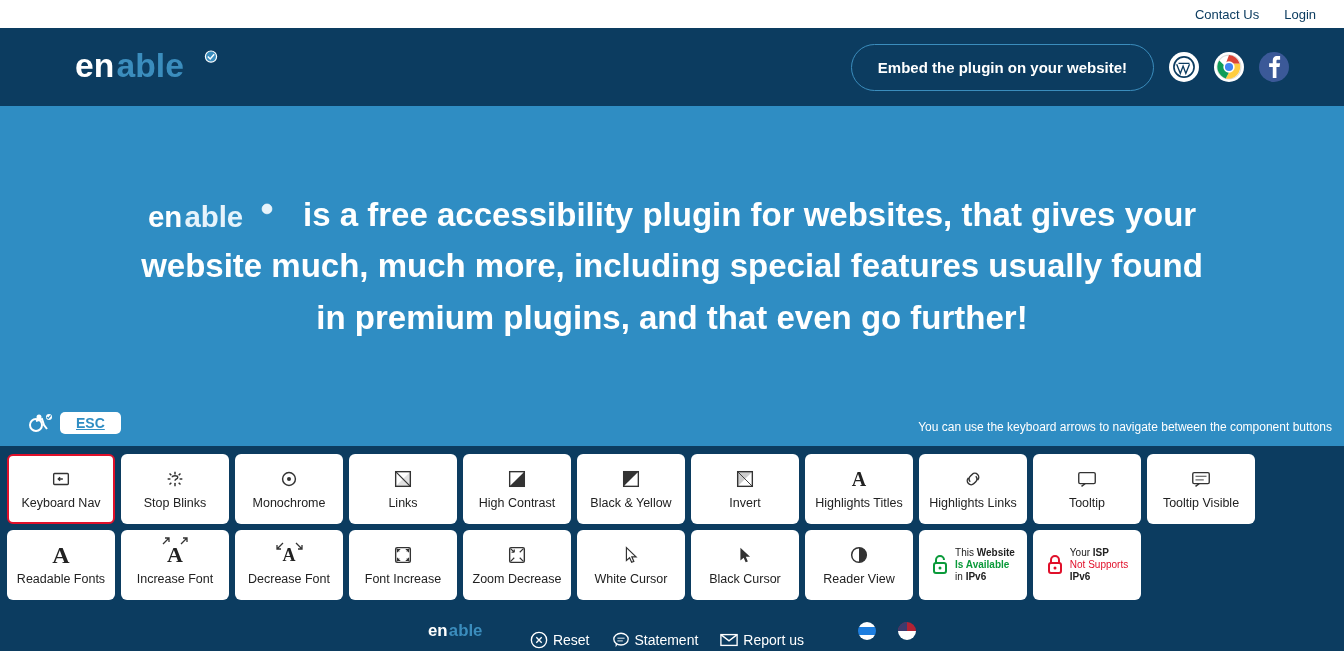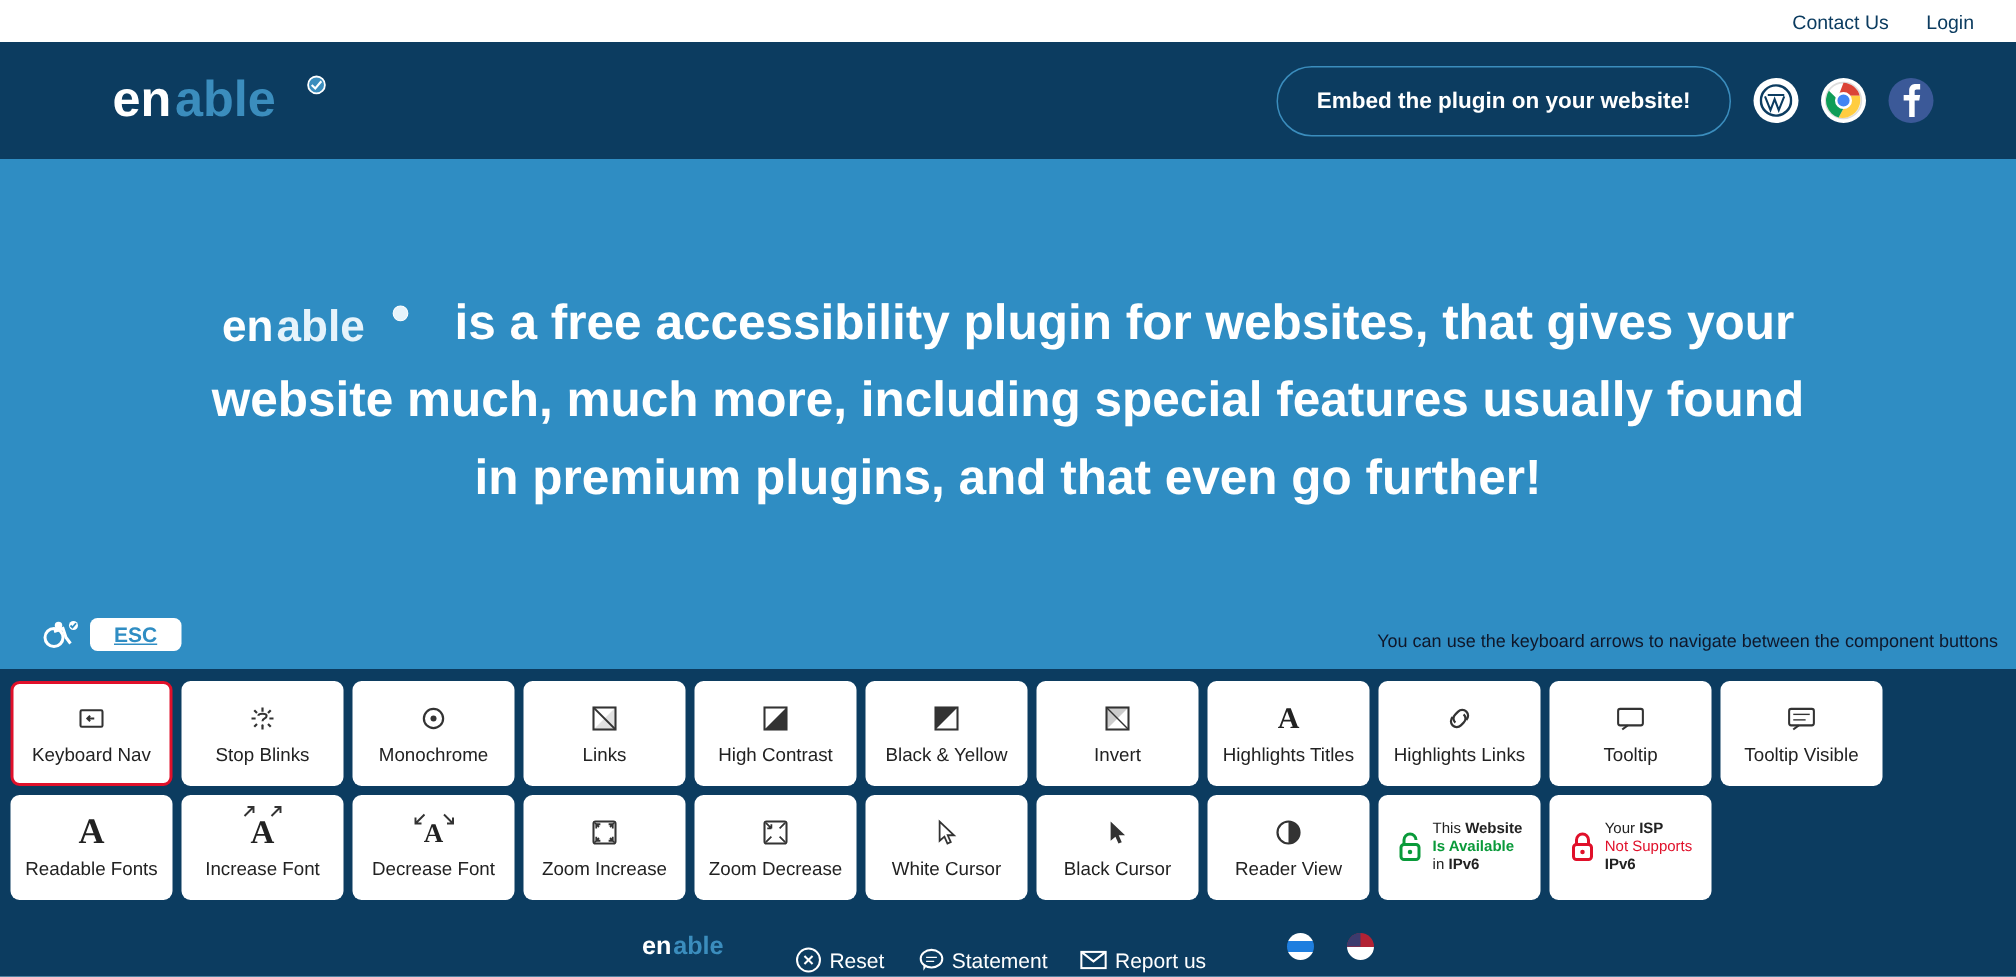--- a/index.html
+++ b/index.html
@@ -81,21 +81,21 @@
 .hero-logo {
   display: inline-block;
   vertical-align: middle;
   height: 36px;
   margin-right: 6px;
 }
 .hint {
   position: absolute;
   right: 12px;
   bottom: 12px;
-  color: #0f172a;
+  color: #ffffff;
   font-size: 12px;
 }
 .esc-area {
   position: absolute;
   left: 28px;
   bottom: 12px;
   display: flex;
   align-items: center;
   gap: 8px;
 }
@@ -384,21 +384,21 @@
         </div>
         <div>Decrease Font</div>
       </div>
       <div class="tile">
         <div class="ico">
           <svg width="22" height="22" viewBox="0 0 24 24">
             <rect x="4" y="4" width="16" height="16" rx="1.5" fill="none" stroke="#333" stroke-width="1.5"></rect>
             <path d="M8 8 l-3 -3 M16 8 l3 -3 M8 16 l-3 3 M16 16 l3 3 M6 6 h3 M6 6 v3 M18 6 h-3 M18 6 v3 M6 18 h3 M6 18 v-3 M18 18 h-3 M18 18 v-3" stroke="#333" stroke-width="1.3" fill="none"></path>
           </svg>
         </div>
-        <div>Zoom Increase</div>
+        <div>Font Increase</div>
       </div>
       <div class="tile">
         <div class="ico">
           <svg width="22" height="22" viewBox="0 0 24 24">
             <rect x="4" y="4" width="16" height="16" rx="1.5" fill="none" stroke="#333" stroke-width="1.5"></rect>
             <path d="M9 9 l-4 -4 M9 9 h-3 M9 9 v-3 M15 9 l4 -4 M15 15 l4 4 M9 15 l-4 4" stroke="#333" stroke-width="1.3" fill="none"></path>
           </svg>
         </div>
         <div>Zoom Decrease</div>
       </div>

